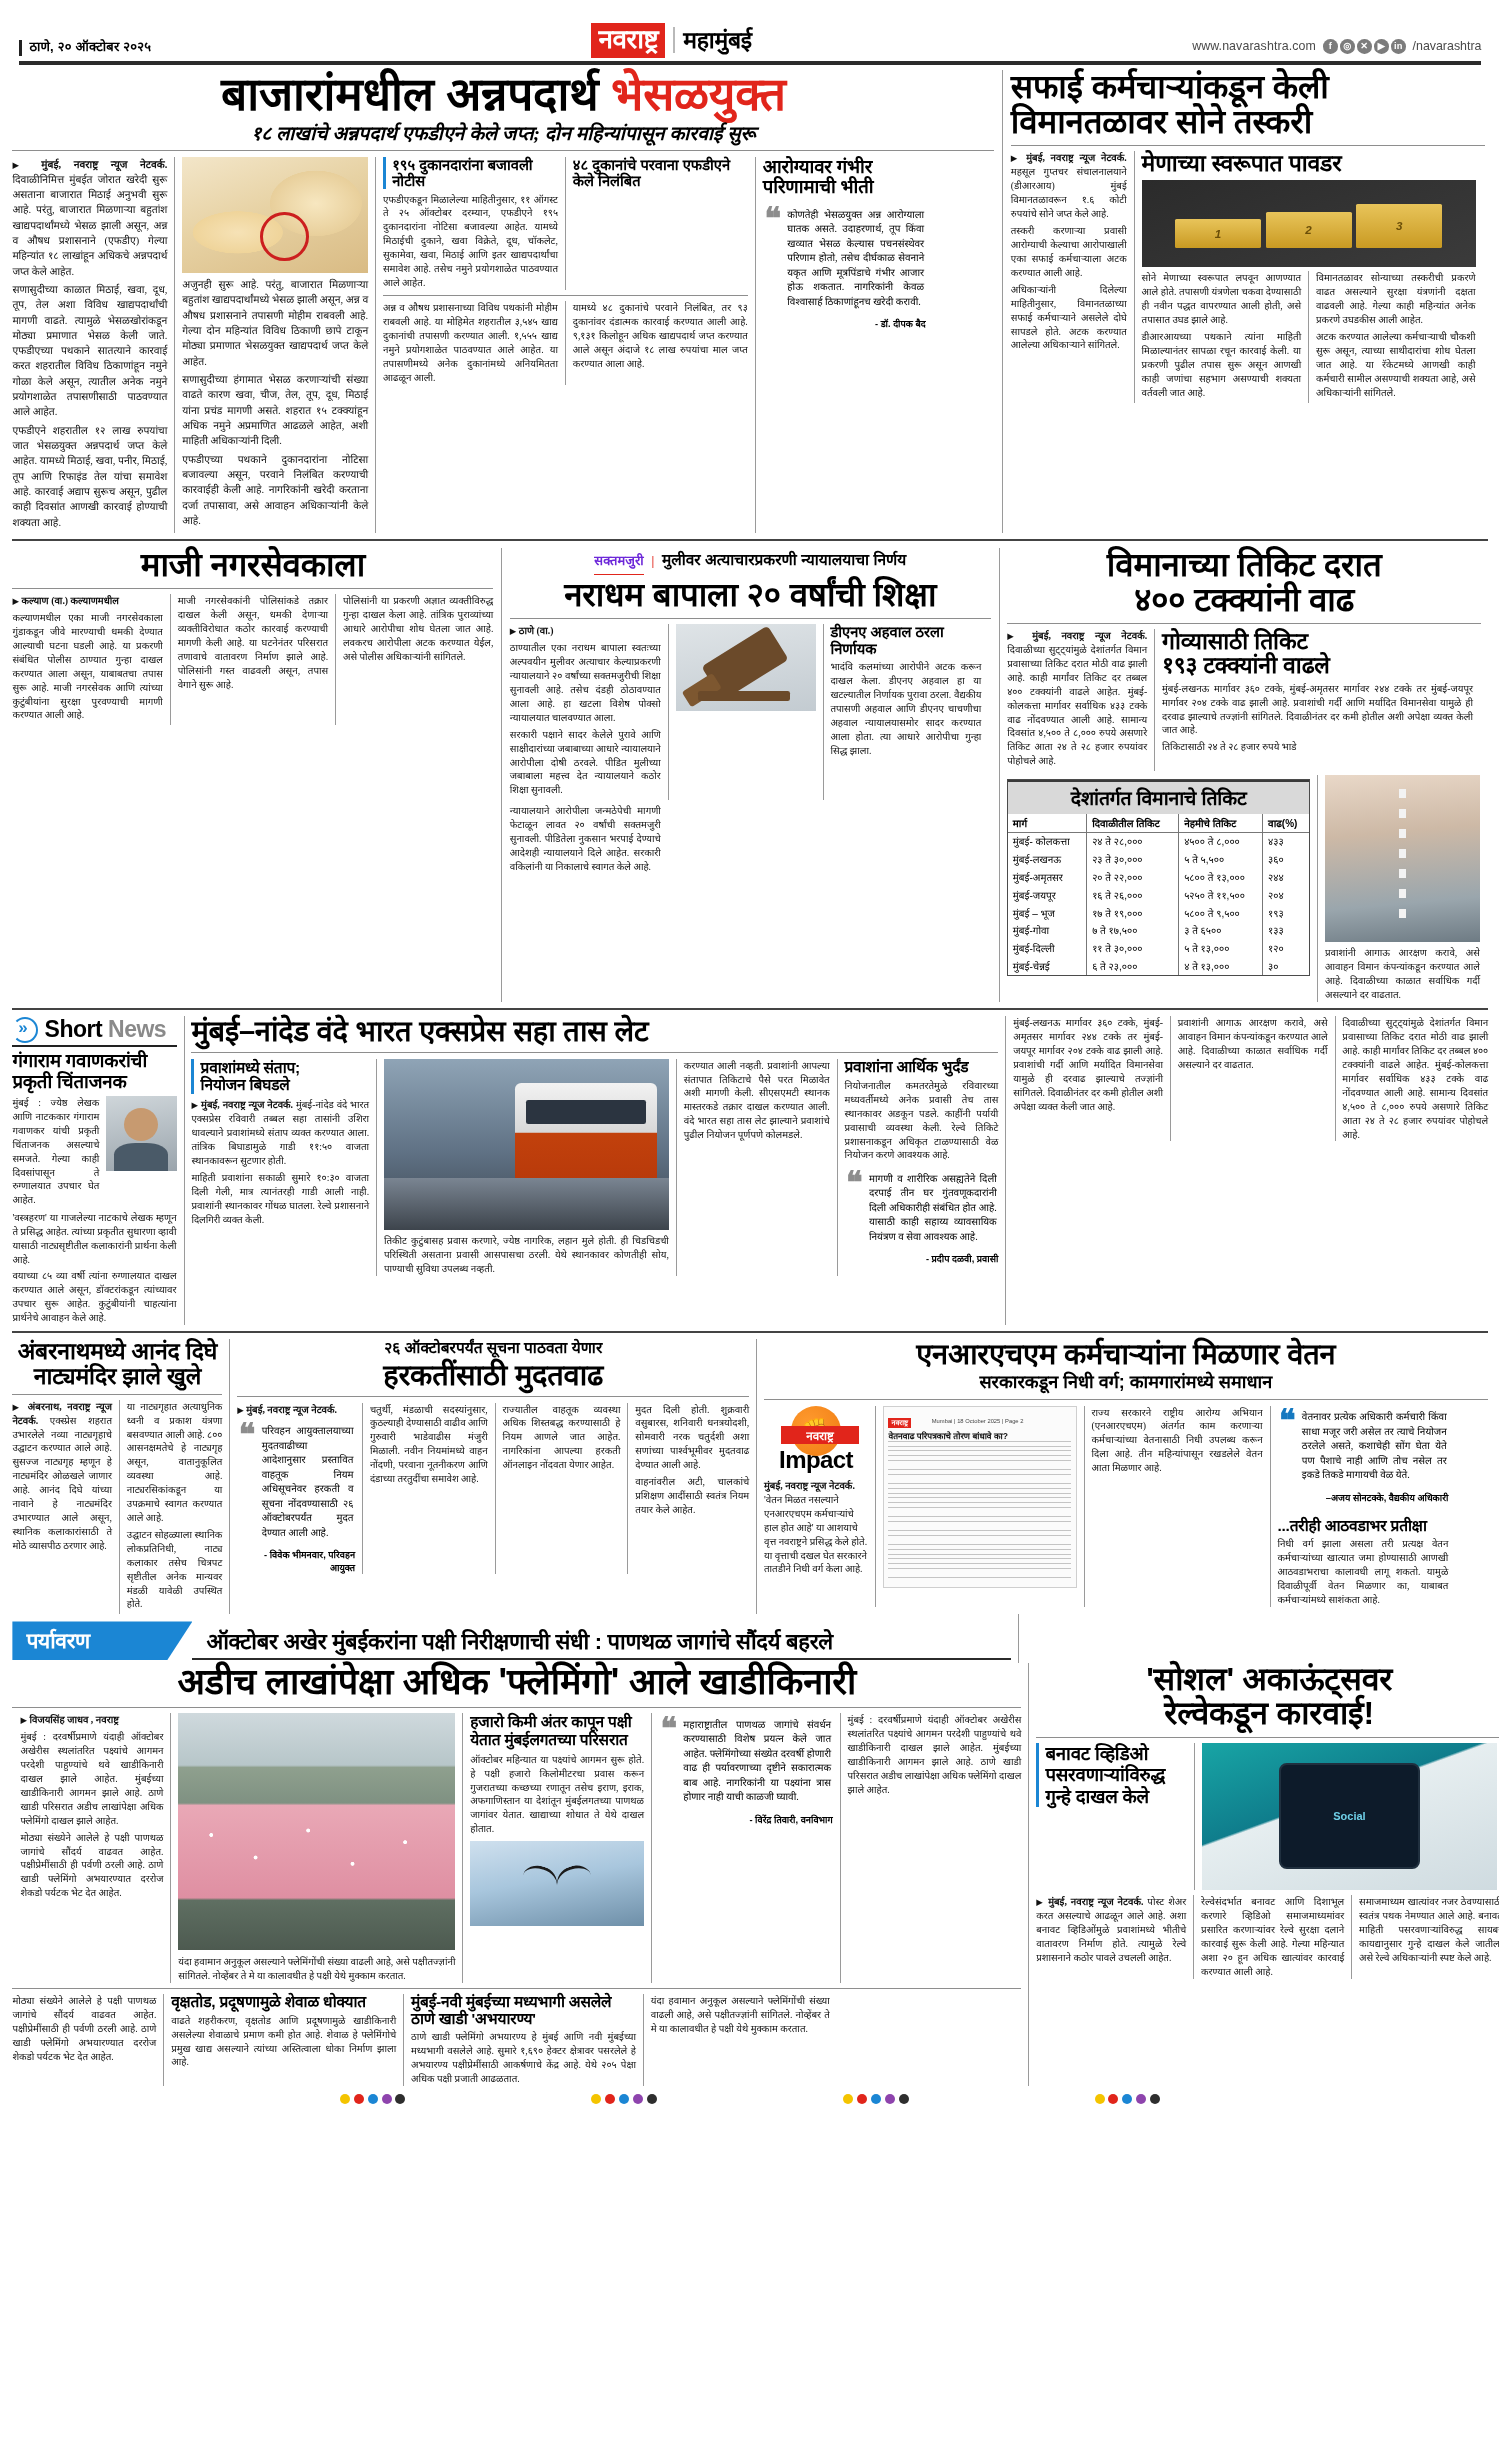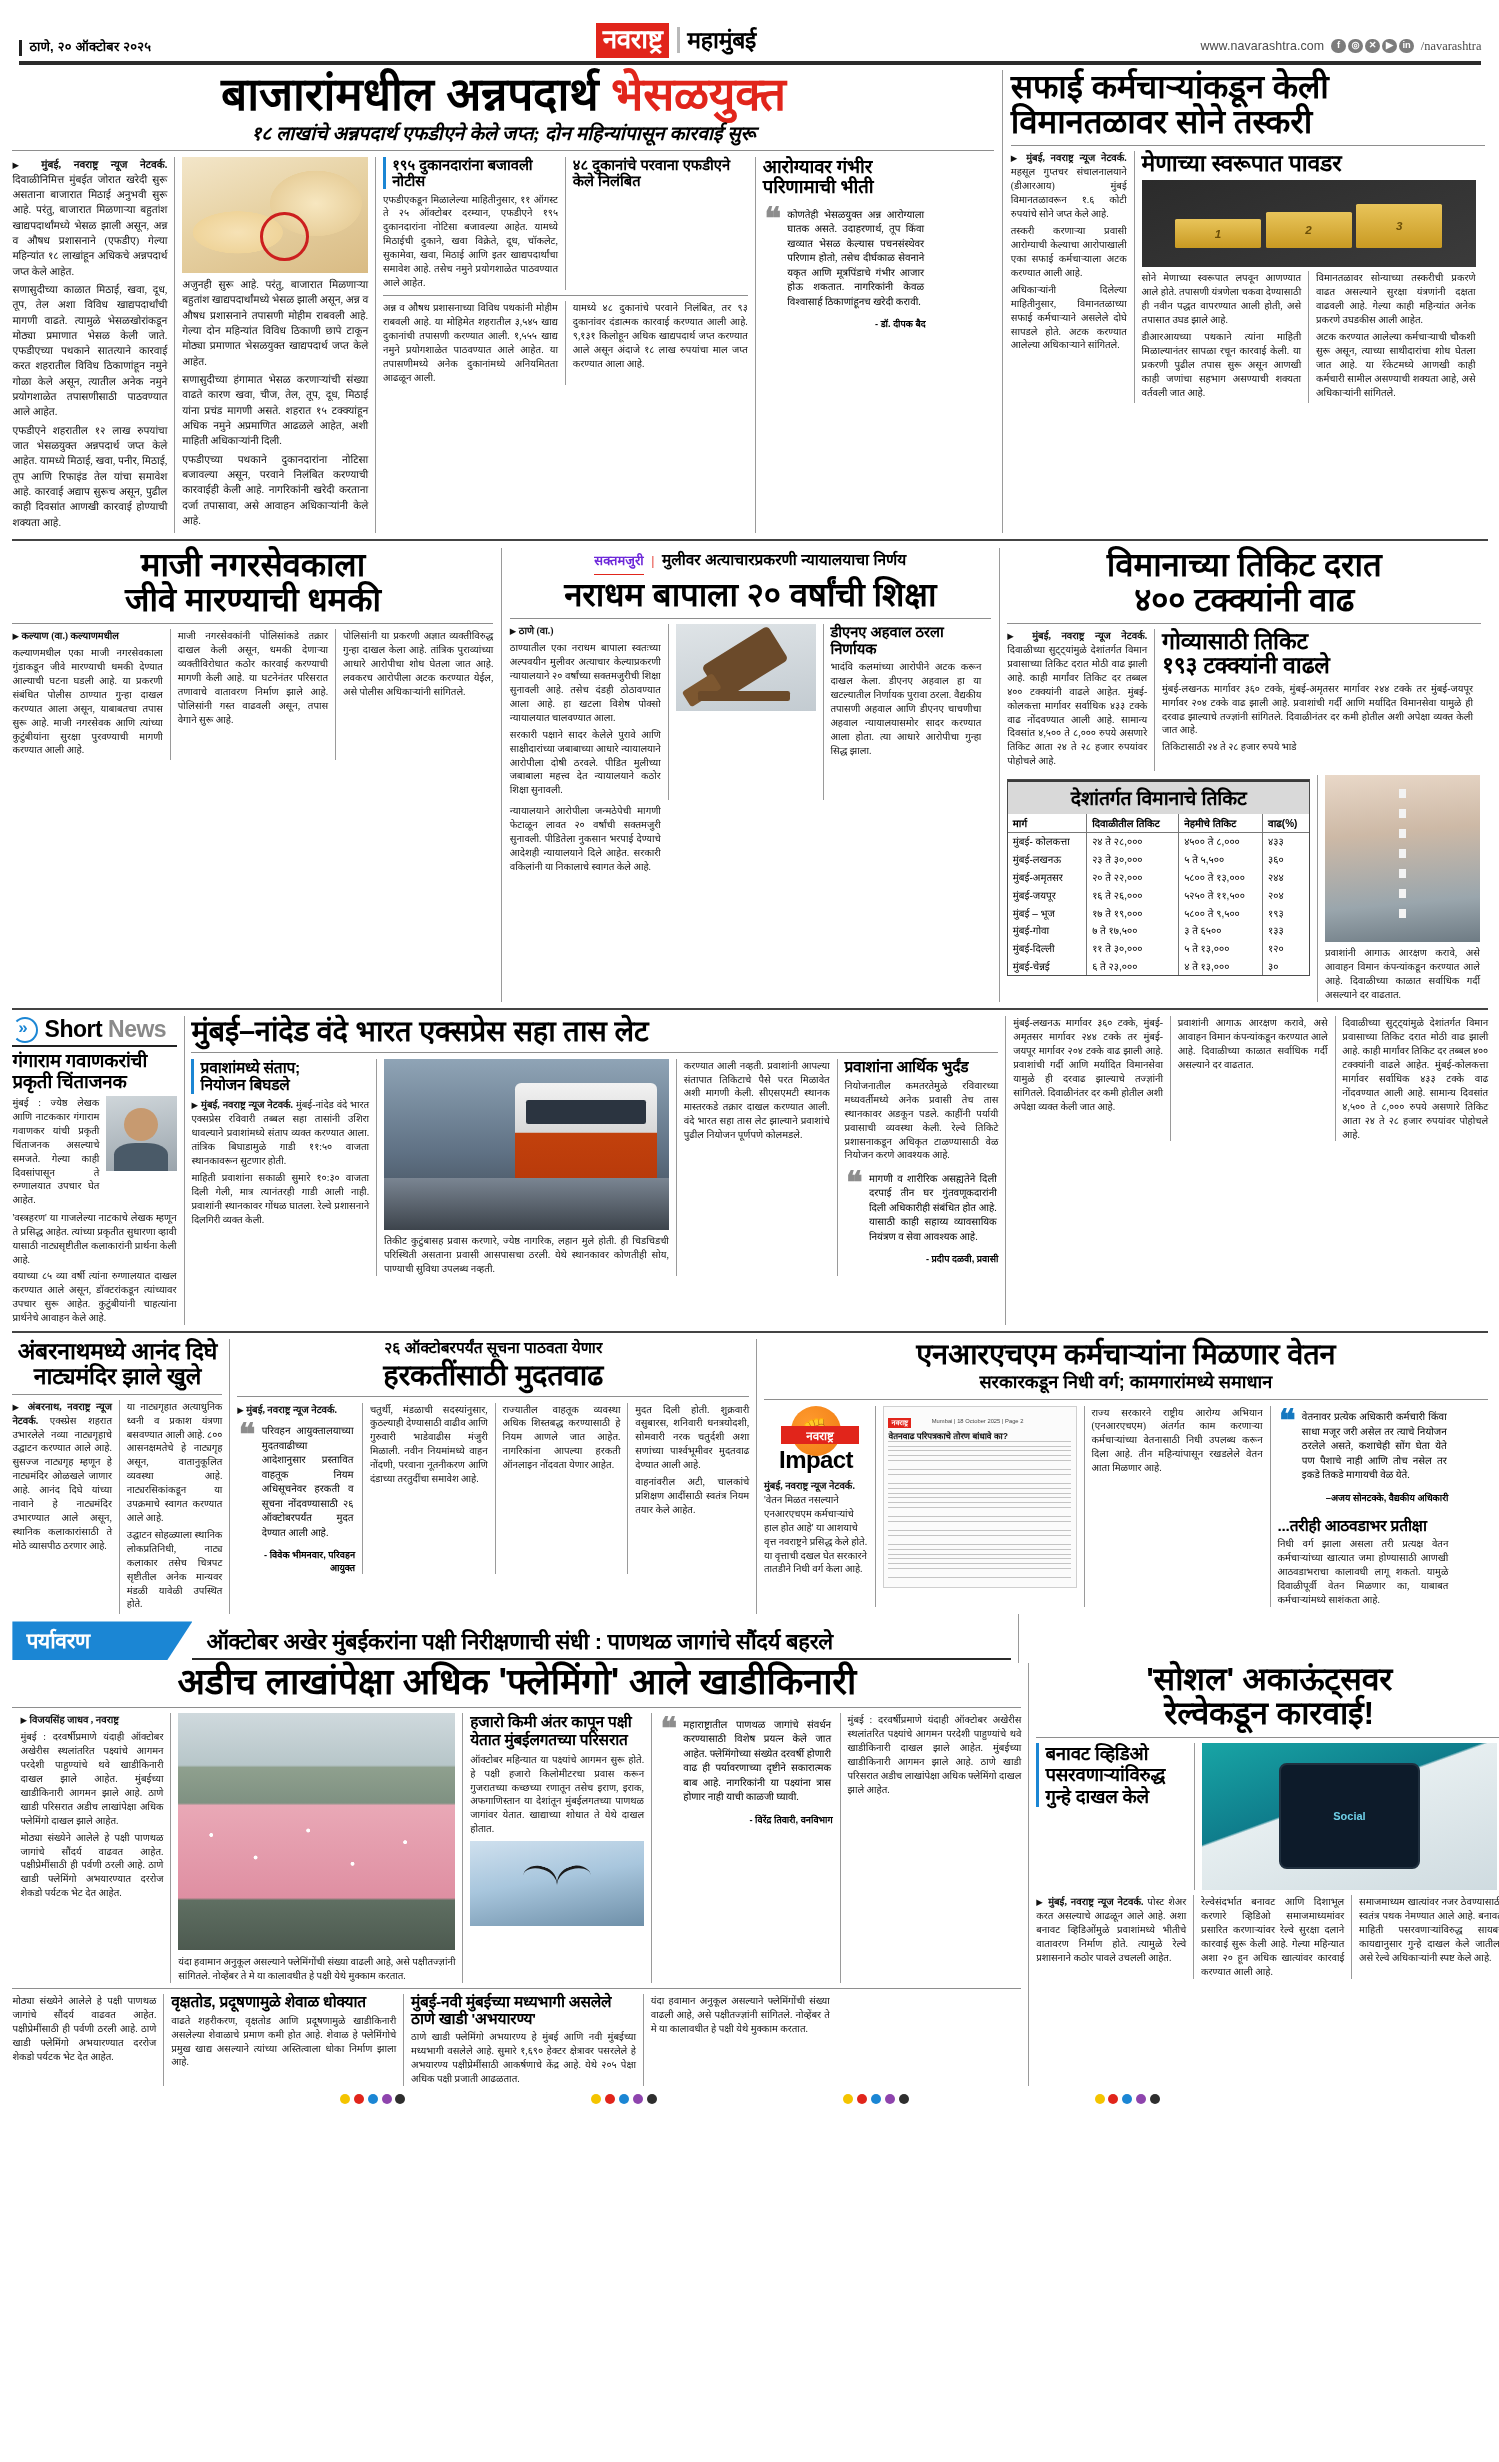--- a/index.html
+++ b/index.html
@@ -37,21 +37,21 @@
     line-height: 1; letter-spacing: -0.3px;
   }
   .mh-right { display: flex; align-items: center; gap: 7px; padding-bottom: 2.3px; }
   .mh-url { font-family: "Liberation Sans", sans-serif; font-size: 12.4px; color: #4a4a4a; letter-spacing: 0.1px;}
   .socials { display: flex; gap: 2.3px; }
   .soc {
     width: 14.7px; height: 14.7px; border-radius: 50%; background: #7c7c7c; color: #fff;
     font-family: "Liberation Sans", sans-serif; font-size: 9.3px; font-weight: 700;
     display: flex; align-items: center; justify-content: center; line-height: 1;
   }
-  .mh-handle { font-family: Liberation Serif, serif; font-size: 12.4px; color: #4a4a4a; }
+  .mh-handle { font-family: Liberation Sans, sans-serif; font-size: 12.4px; color: #4a4a4a; }
 
   .rule-thick { height: 3.1px; background: #2b2b2b; margin: 1.6px 6.2px 0.8px 6.2px; }
   .rule-thin  { height: 0.8px; background: #2b2b2b; margin: 0 6.2px 4.7px 6.2px; }
 
   
   .row { display: flex; gap: 0; }
   .vsep { width: 0.8px; background: #9a9a9a; align-self: stretch; margin: 0 7px; flex: none; }
   .hsep { height: 0.8px; background: #8e8e8e; margin: 5.4px 0; }
   .hsep2 { height: 2.3px; border-top:0.8px solid #444; border-bottom:0.8px solid #444; margin: 6.2px 0; }
 
@@ -372,21 +372,20 @@
     </div>
   </div>
 
   <div class="hsep2"></div>
 
   <div class="row">
 
     <div class="col" style="width:481px;">
       <div class="hl hl-xl ctr">
         <div>माजी नगरसेवकाला</div>
-        <div>जीवे मारण्याची धमकी</div>
       </div>
       <div class="hsep"></div>
       <div class="row">
         <div style="width:151px;" class="bt tight">
           <p><span class="arrow">▶</span> <span class="byline">कल्याण (वा.) कल्याणमधील</span></p>
           <p>कल्याणमधील एका माजी नगरसेवकाला गुंडाकडून जीवे मारण्याची धमकी देण्यात आल्याची घटना घडली आहे. या प्रकरणी संबंधित पोलीस ठाण्यात गुन्हा दाखल करण्यात आला असून, याबाबतचा तपास सुरू आहे. माजी नगरसेवक आणि त्यांच्या कुटुंबीयांना सुरक्षा पुरवण्याची मागणी करण्यात आली आहे.</p>
         </div>
         <div class="vsep"></div>
         <div style="width:151px;" class="bt tight">माजी नगरसेवकांनी पोलिसांकडे तक्रार दाखल केली असून, धमकी देणाऱ्या व्यक्तीविरोधात कठोर कारवाई करण्याची मागणी केली आहे. या घटनेनंतर परिसरात तणावाचे वातावरण निर्माण झाले आहे. पोलिसांनी गस्त वाढवली असून, तपास वेगाने सुरू आहे.</div>
         <div class="vsep"></div>

